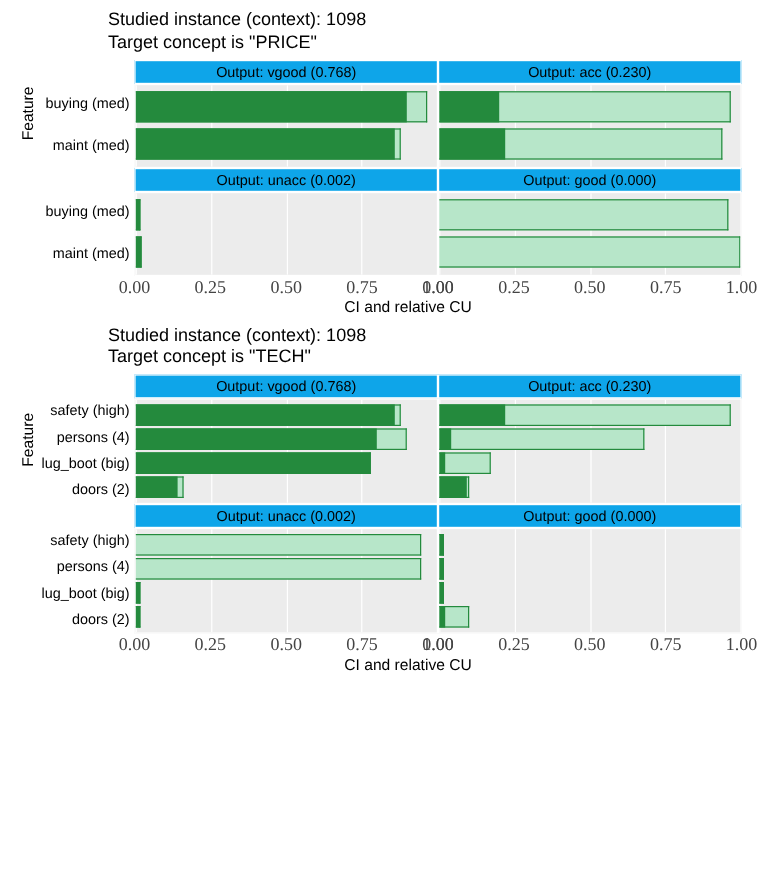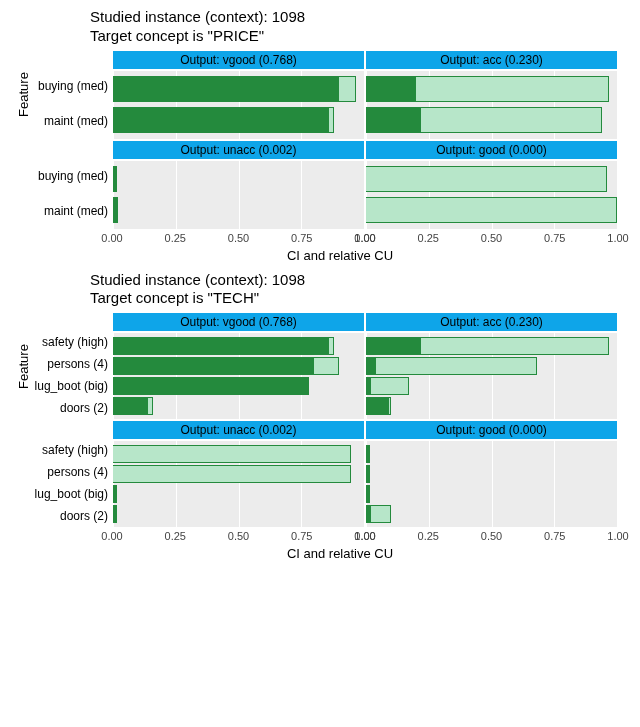--- a/index.html
+++ b/index.html
@@ -118,22 +118,23 @@
   .xaxis-row {
     display: flex;
     flex-direction: row;
     margin-top: 2px;
   }
   .xaxis-pad { width: 100px; }
   .xaxis-cell {
     flex: 1 1 0;
     position: relative;
     height: 14px;
-    font-size: 11px;
+    font-size: 15px;
     color: #444;
+    font-family: Liberation Serif, serif;
   }
   .xaxis-cell .tick {
     position: absolute;
     top: 0;
     transform: translateX(-50%);
   }
   .xlab-row {
     text-align: center;
     font-size: 13px;
     color: #000;

